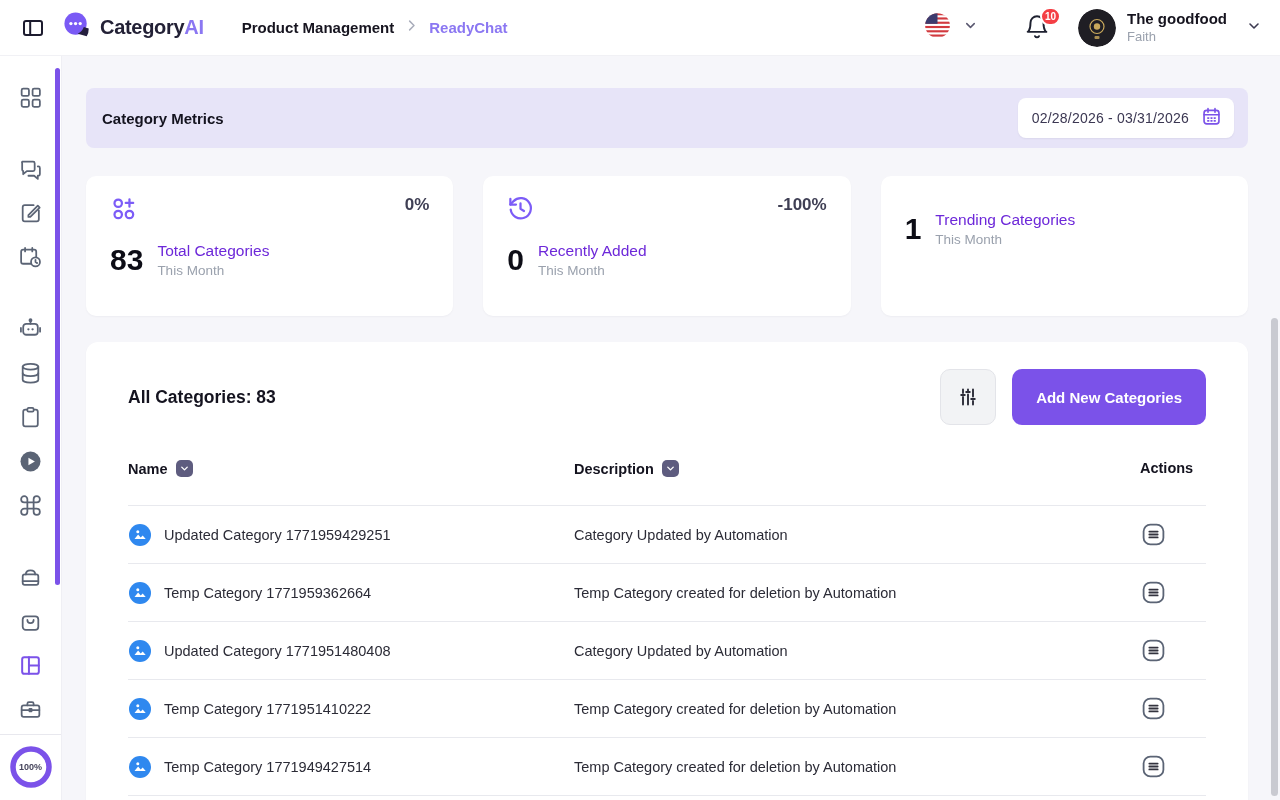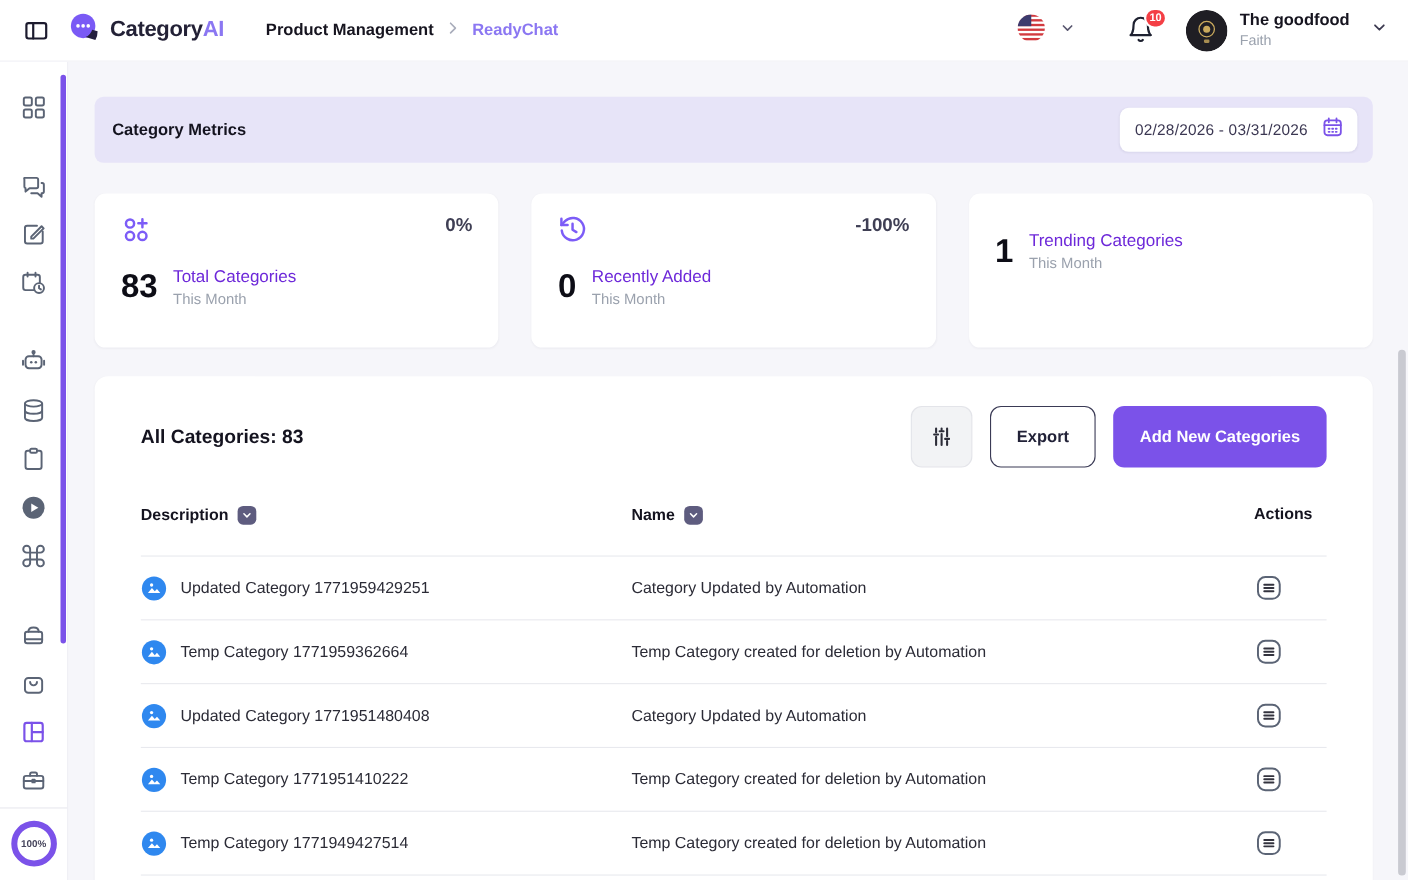--- a/index.html
+++ b/index.html
@@ -346,36 +346,35 @@
     <div class="table-head">
       <span class="table-title">All Categories: 83</span>
       <div class="table-actions">
         <div class="filter-btn">
           <svg width="24" height="24" viewBox="0 0 24 24" fill="none" stroke="#2c2c38" stroke-width="1.9" stroke-linecap="round">
             <path d="M7 4.5v3.5M7 12v7.5M5.2 10h3.6"></path>
             <path d="M12 4.5v1M12 9.5v10M10.2 7h3.6"></path>
             <path d="M17 4.5v7M17 16v3.5M15.2 14h3.6"></path>
           </svg>
         </div>
-        <button class="export-btn">Export</button>
         <button class="add-btn">Add New Categories</button>
       </div>
     </div>
 
     <div class="tgrid thead">
       <span class="th">
-        <span>Description</span>
+        <span>Name</span>
         <span class="sort-badge">
           <svg width="11" height="11" viewBox="0 0 24 24" fill="none" stroke="#fff" stroke-width="3" stroke-linecap="round" stroke-linejoin="round">
               <path d="M6 9l6 6 6-6"></path>
             </svg>
         </span>
       </span>
       <span class="th">
-        <span>Name</span>
+        <span>Description</span>
         <span class="sort-badge">
           <svg width="11" height="11" viewBox="0 0 24 24" fill="none" stroke="#fff" stroke-width="3" stroke-linecap="round" stroke-linejoin="round">
               <path d="M6 9l6 6 6-6"></path>
             </svg>
         </span>
       </span>
       <span class="th">Actions</span>
     </div>
 
     <div>

